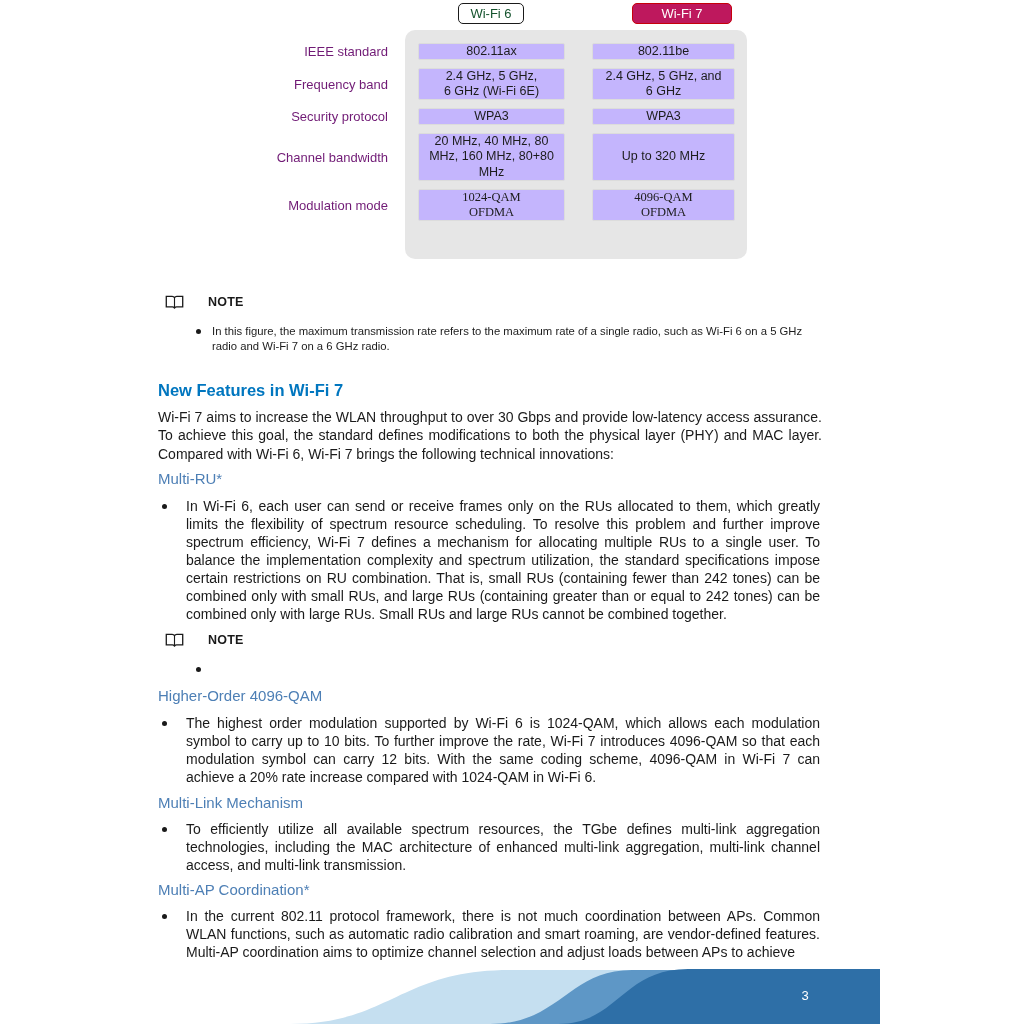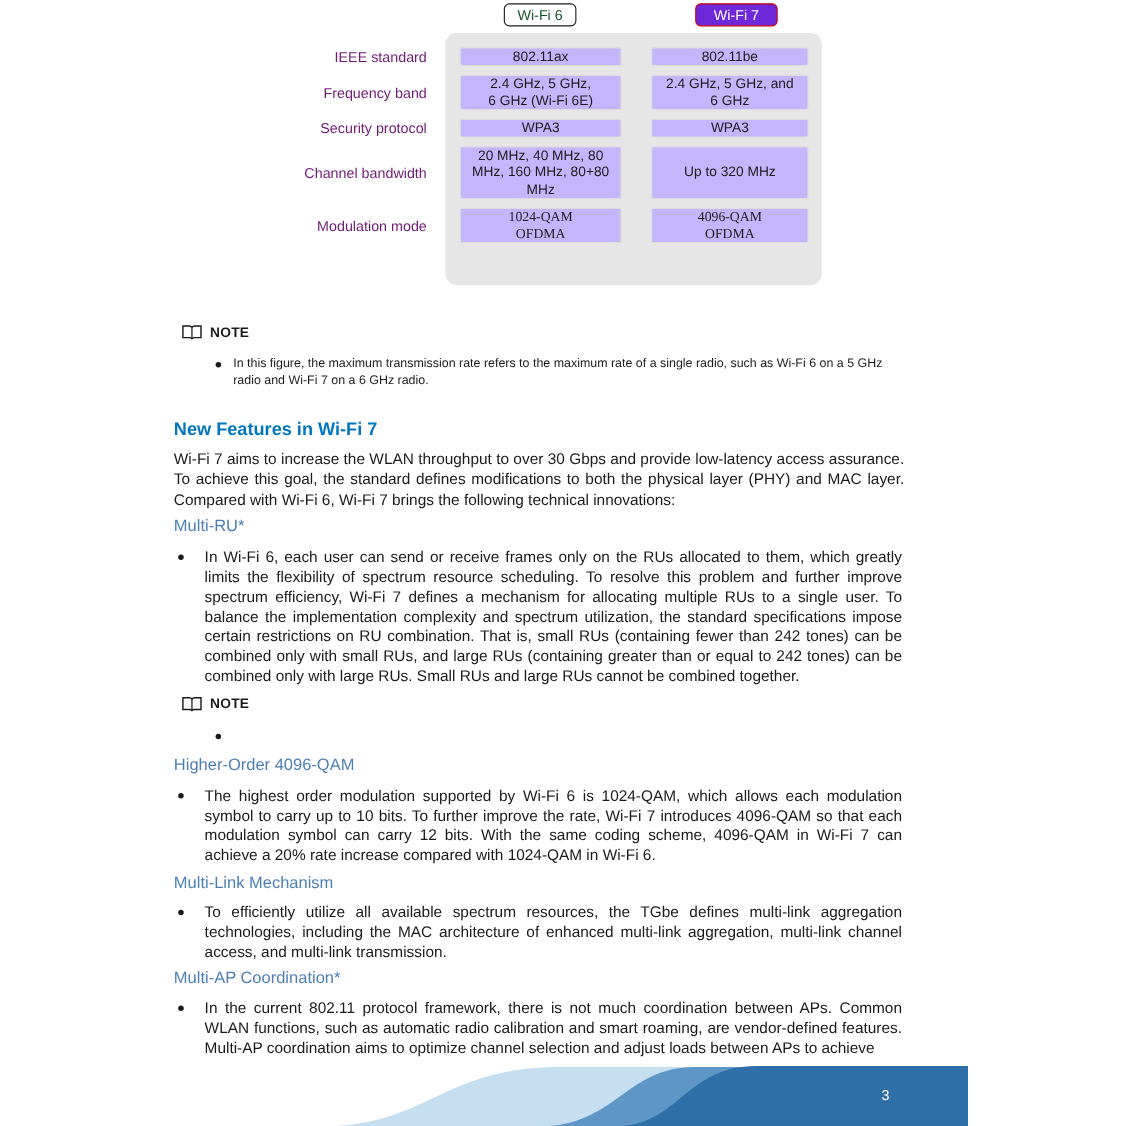--- a/index.html
+++ b/index.html
@@ -4,42 +4,42 @@
 <style>
   * { margin:0; padding:0; box-sizing:border-box; }
   html,body { width:1024px; height:1024px; background:#ffffff; overflow:hidden;
     font-family:"Liberation Sans", sans-serif; color:#1a1a1a; }
   .page { position:relative; width:1024px; height:1024px; background:#fff; }
 
   
   .badge { position:absolute; top:3px; font-size:13px; line-height:15px; padding:2px 9px;
     border-radius:5px; text-align:center; }
   .badge-w6 { left:458px; width:66px; border:1.6px solid #1a1a1a; background:#fff; color:#14532d; }
-  .badge-w7 { left:632px; width:75px; background:#6d28d9; color:#ffffff; border:1.6px solid #c7000b; }
+  .badge-w7 { left:632px; width:100px; background:#be185d; color:#ffffff; border:1.6px solid #c7000b; }
 
   .figure { position:absolute; left:145px; top:30px; width:602px; }
   .panel { position:absolute; left:260px; top:0; width:342px; height:229px;
     background:#e6e6e6; border-radius:10px; }
   .rows { position:relative; padding-top:13px; display:flex; flex-direction:column; gap:8px; }
   .srow { display:flex; align-items:stretch; }
   .slabel { flex:0 0 260px; display:flex; align-items:center; justify-content:flex-end;
     padding-right:17px; font-size:13px; color:#701a75; }
   .scell { background:#c4b5fd; border:1px solid #dcdcdc; border-radius:2px;
     display:flex; align-items:center; justify-content:center; text-align:center;
     font-size:12.5px; line-height:15.5px; white-space:pre-line; padding:0 5px; color:#1c1c1c; }
   .c1 { width:147px; margin-left:13px; }
   .c2 { width:143px; margin-left:27px; }
   .rh1 .scell { height:17px; }
   .rh2 .scell { height:32px; }
   .rh3 .scell { height:48px; }
   .rh4 .scell { height:32px;font-family:Liberation Serif, serif; }
 
   
   .note { position:absolute; left:165px; width:680px; }
-  .note-head { display:flex; align-items:center; gap:7px; }
+  .note-head { display:flex; align-items:center; gap:24px; }
   .note-title { font-size:12.5px; font-weight:bold; letter-spacing:.2px; }
   .note-bullet { position:relative; margin-top:15px; margin-left:31px; padding-left:16px;
     font-size:11.3px; line-height:15px; width:625px; color:#1c1c1c; }
   .note-bullet .dot, .bullet .dot { position:absolute; left:0; top:5px; width:5px; height:5px;
     border-radius:50%; background:#1a1a1a; }
   .note-bullet .dot { top:5px; }
 
   
   .h1 { position:absolute; left:158px; font-size:16.5px; font-weight:bold; color:#0076bf; }
   .h2 { position:absolute; left:158px; font-size:15px; color:#4d7fb5; }

